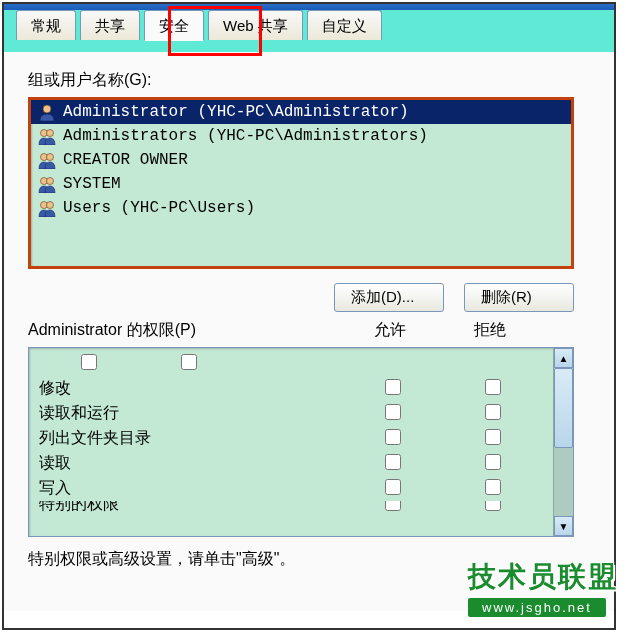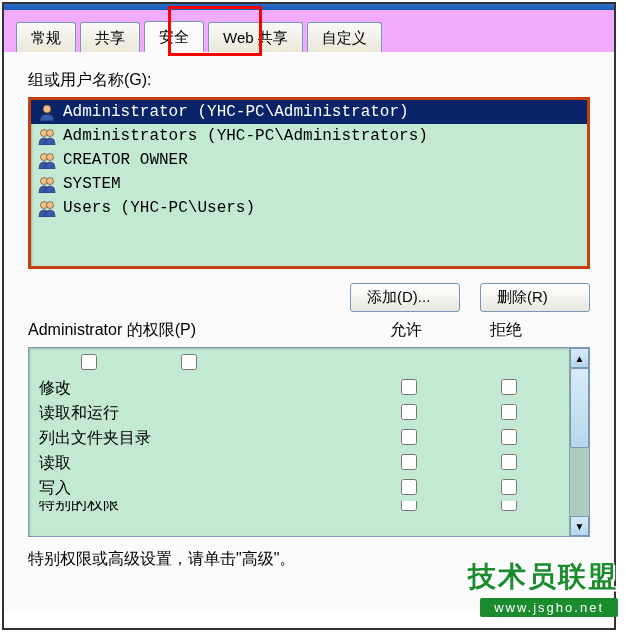--- a/index.html
+++ b/index.html
@@ -19,24 +19,24 @@
       margin: 2px;
       position: relative;
       background: #fff;
     }
     .title-bar {
       height: 6px;
       background: linear-gradient(#2a6ec9, #1b5db8);
     }
     .tabs {
       display: flex;
-      align-items: flex-end;
+      align-items: flex-start;
       padding-left: 12px;
       height: 42px;
-      background: #f0abfc;
+      background: #5eead4;
       position: relative;
     }
     .tab {
       border: 1px solid #7a96b8;
       border-bottom: none;
       background: linear-gradient(#f8f8f8,#ece9d8);
       padding: 6px 14px 4px 14px;
       margin-right: 4px;
       border-radius: 3px 3px 0 0;
       font-size: 15px;
@@ -52,21 +52,21 @@
       position: absolute;
       border: 3px solid #ff0000;
       left: 164px;
       top: 2px;
       width: 94px;
       height: 50px;
       pointer-events: none;
       z-index: 10;
     }
     .content {
-      padding: 18px 24px 0 24px;
+      padding: 18px 40px 0 24px;
       border-top: 1px solid #7a96b8;
       margin-top: -1px;
       background: #fafafa;
       height: 560px;
     }
     .section-label {
       font-size: 16px;
       margin-bottom: 6px;
     }
     .user-list {
@@ -178,21 +178,20 @@
       border-radius: 2px;
     }
     .footer-text {
       margin-top: 12px;
       font-size: 16px;
     }
     .watermark {
       position: absolute;
       right: 8px;
       bottom: 18px;
-      text-align: right;
     }
     .wm-title {
       font-size: 28px;
       font-weight: bold;
       color: #1a8c2e;
       text-shadow: 2px 2px 0 #fff, -1px -1px 0 #fff, 1px -1px 0 #fff, -1px 1px 0 #fff;
       letter-spacing: 2px;
     }
     .wm-url {
       display: inline-block;

